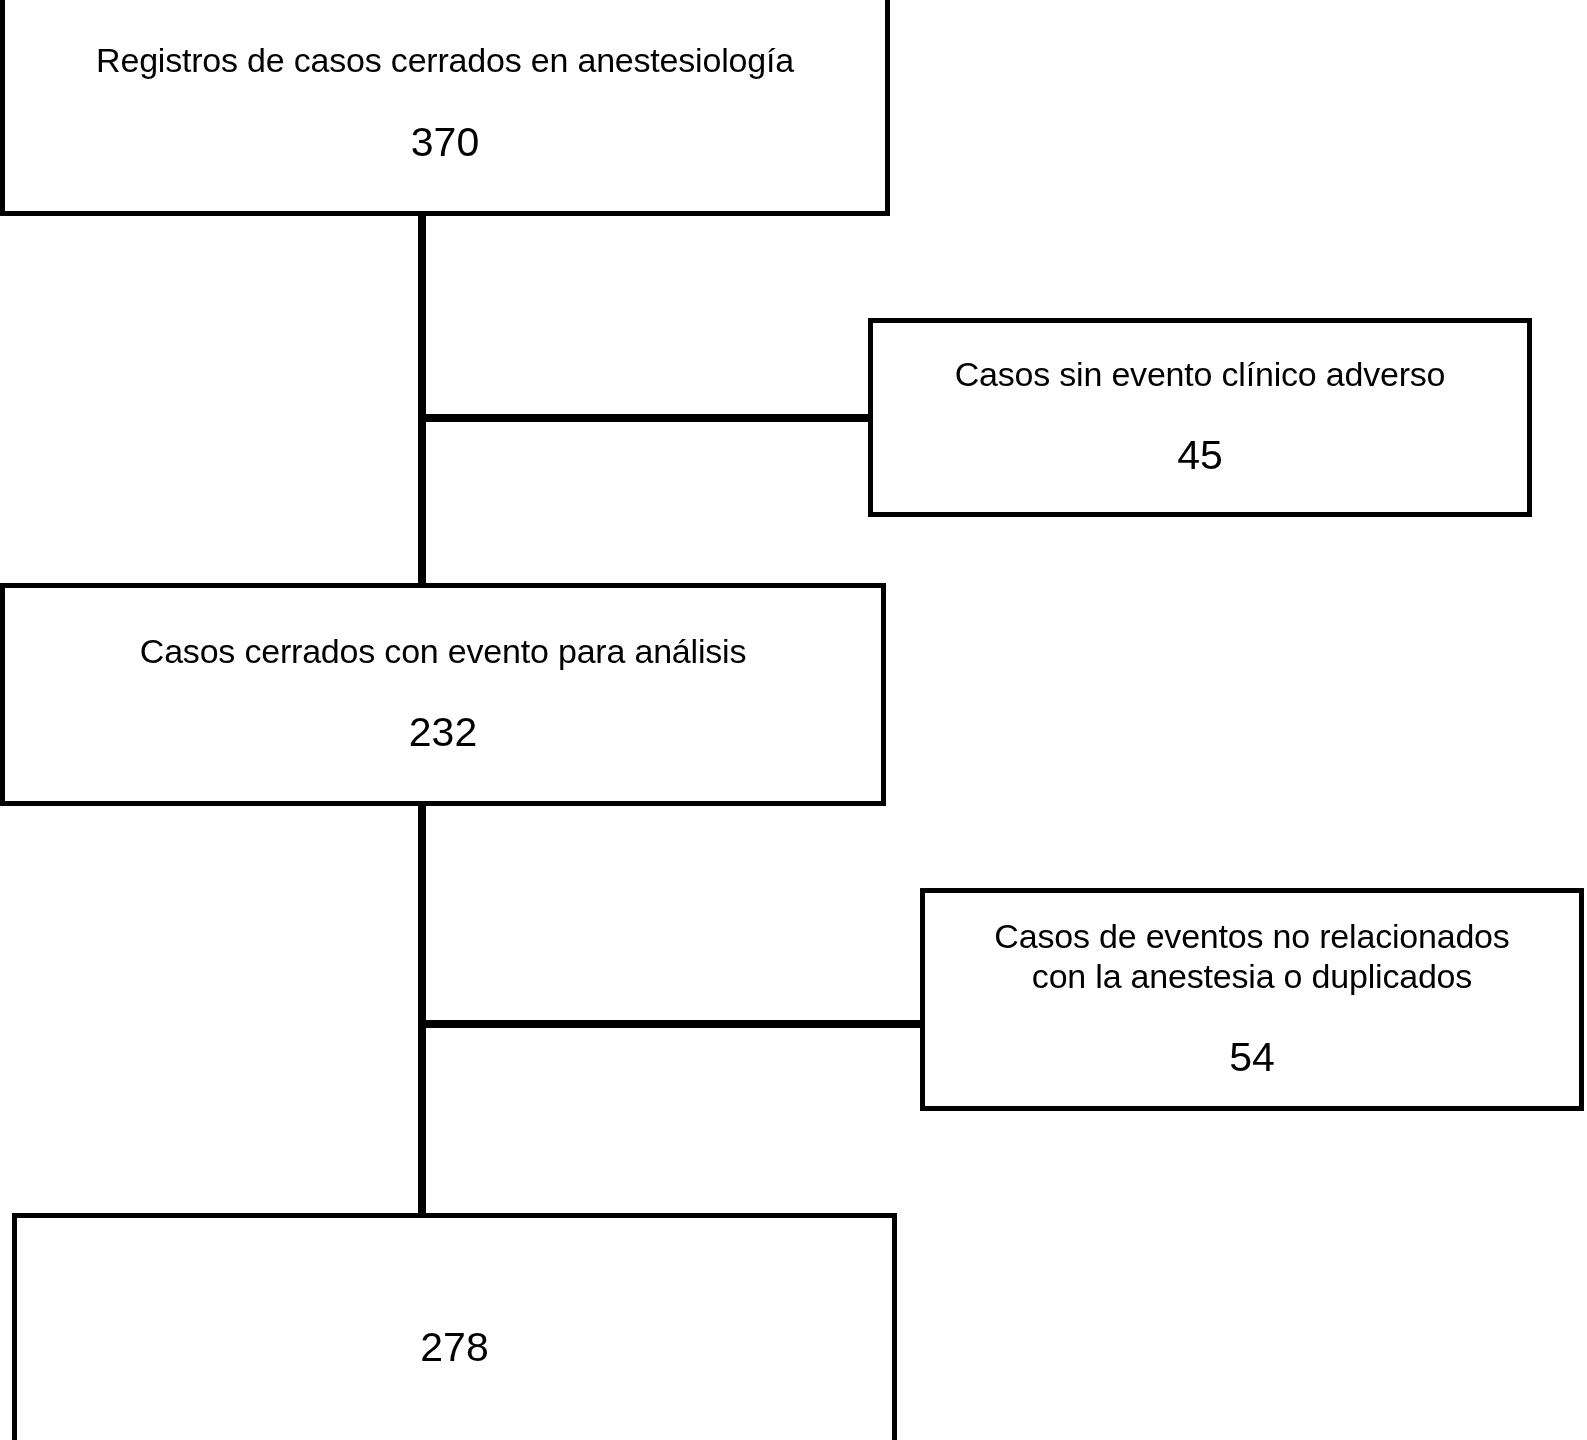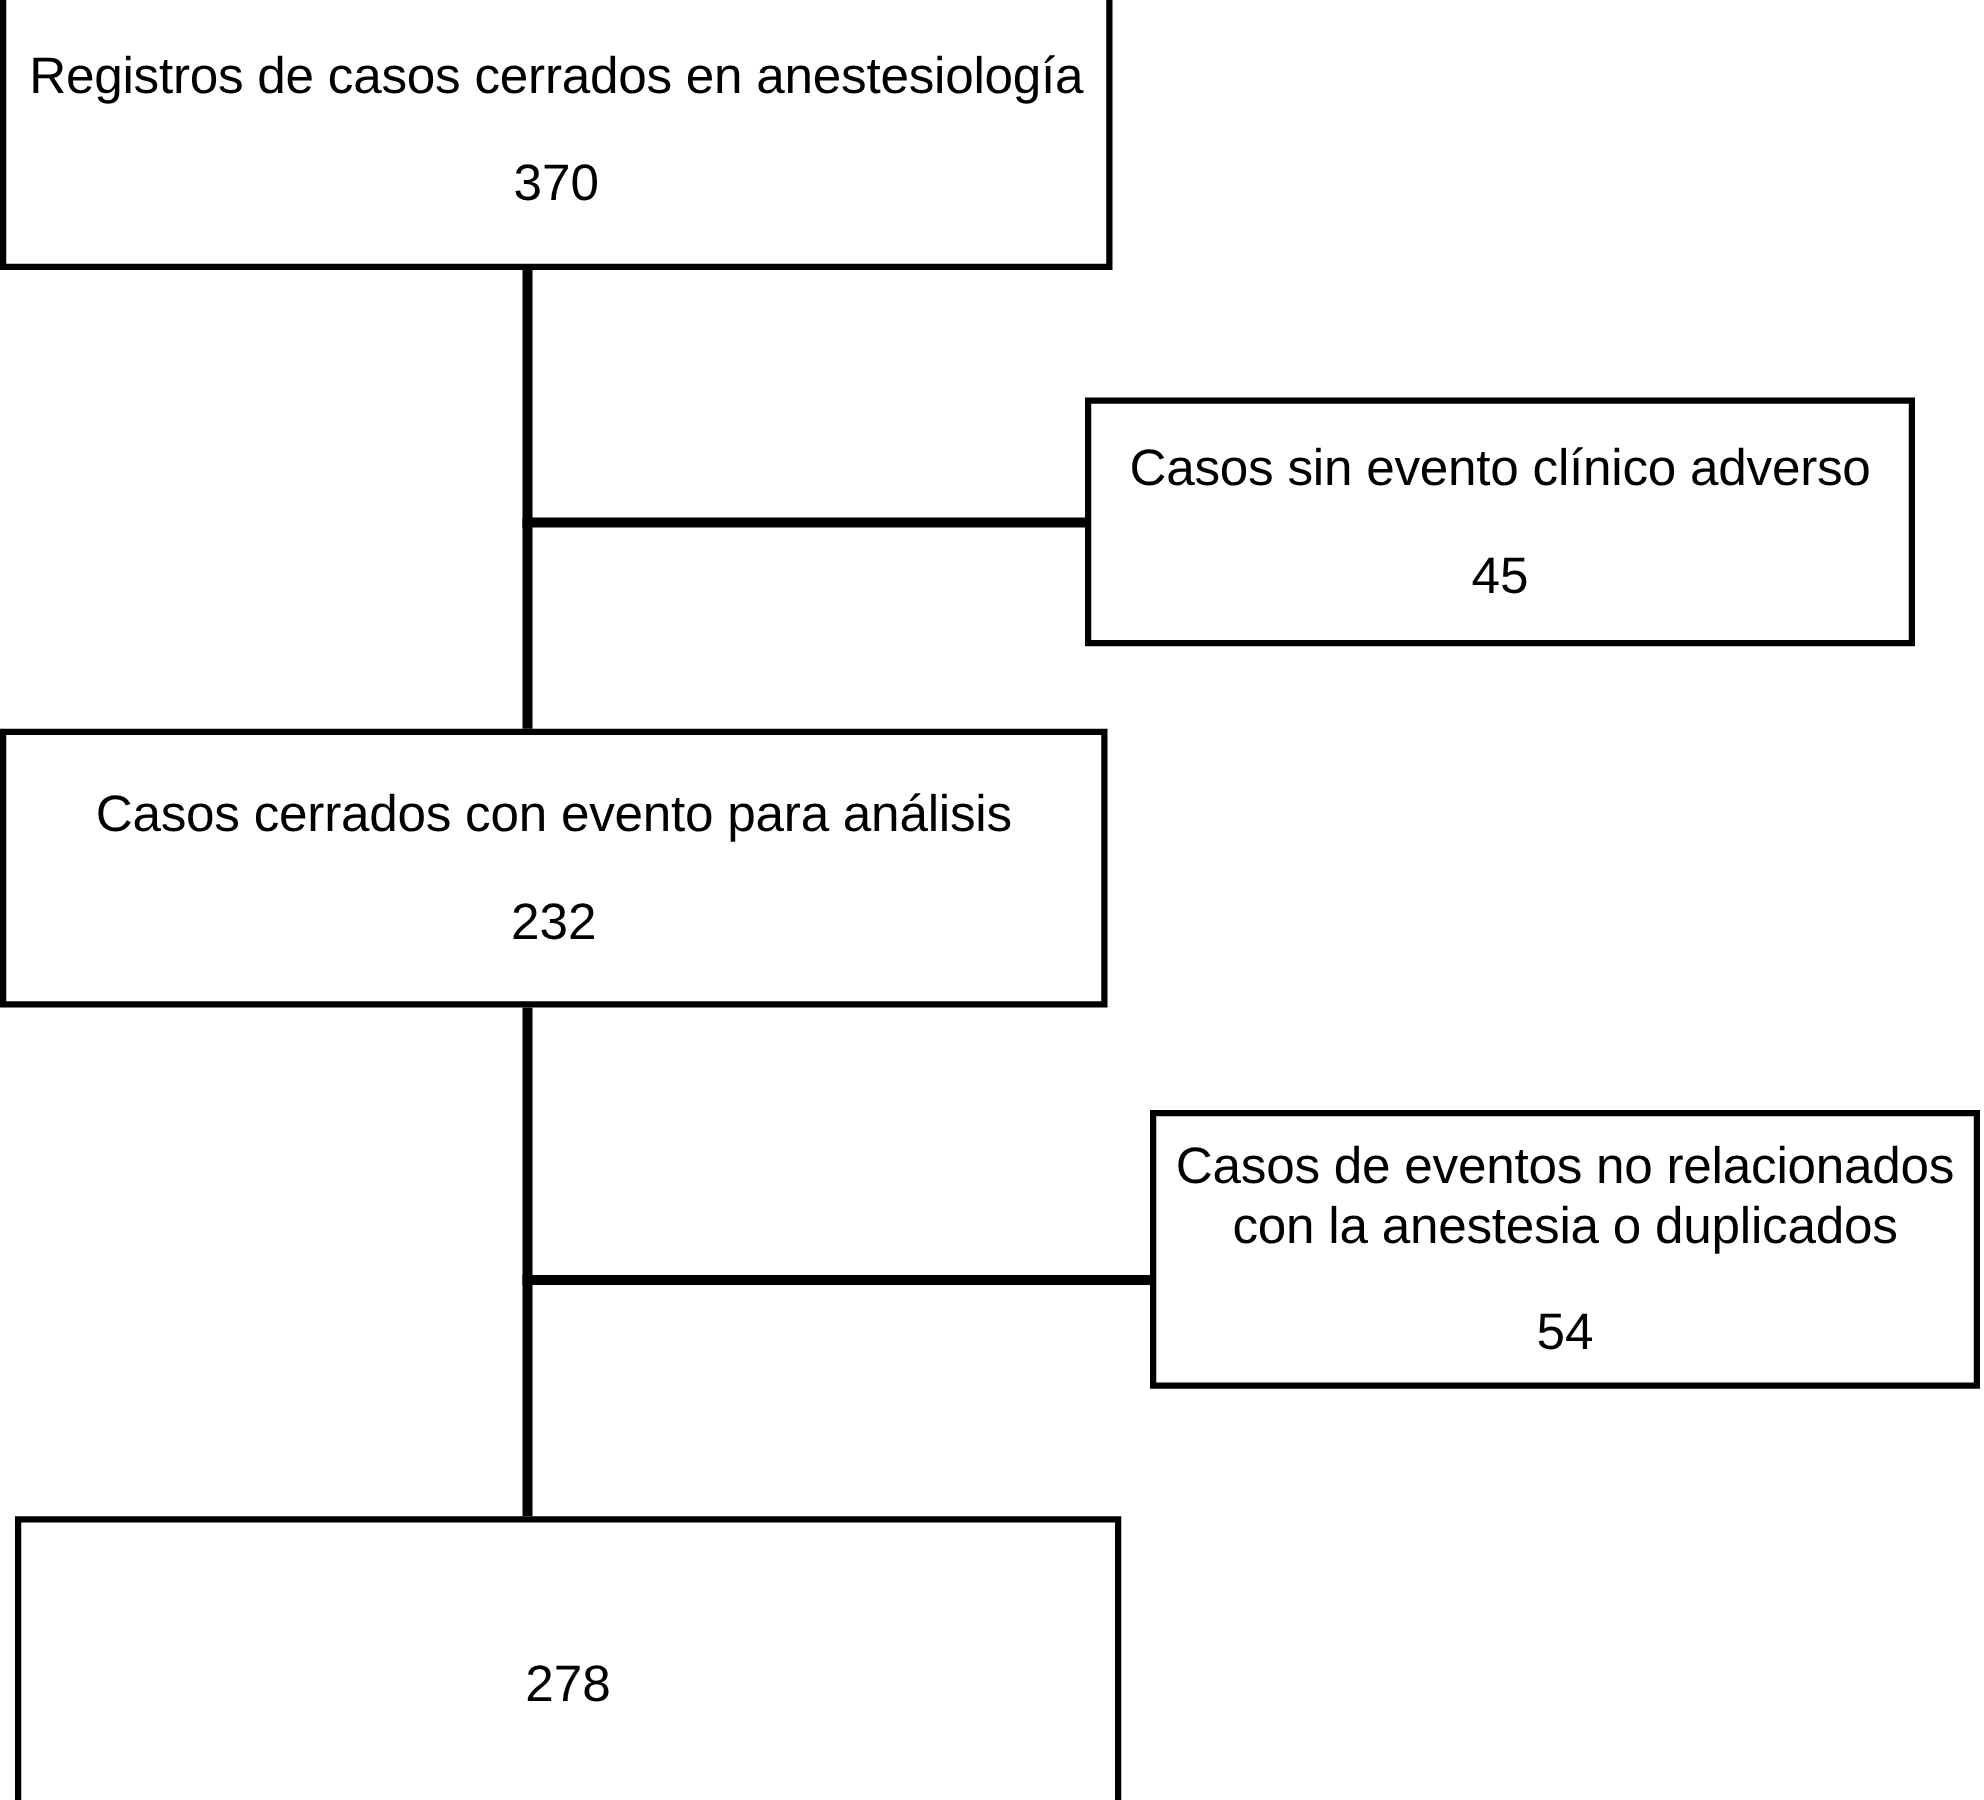--- a/index.html
+++ b/index.html
@@ -23,21 +23,21 @@
     box-sizing: border-box;
     border: 5px solid #000000;
     background: #ffffff;
     display: flex;
     flex-direction: column;
     align-items: center;
     justify-content: center;
     text-align: center;
   }
   .node-text {
-    font-size: 41px;
+    font-size: 34px;
     line-height: 1.17;
     letter-spacing: -0.2px;
     white-space: pre-line;
     padding: 0 10px;
   }
   .node-count {
     font-size: 41px;
     line-height: 1.17;
     margin-top: 38px;
   }

